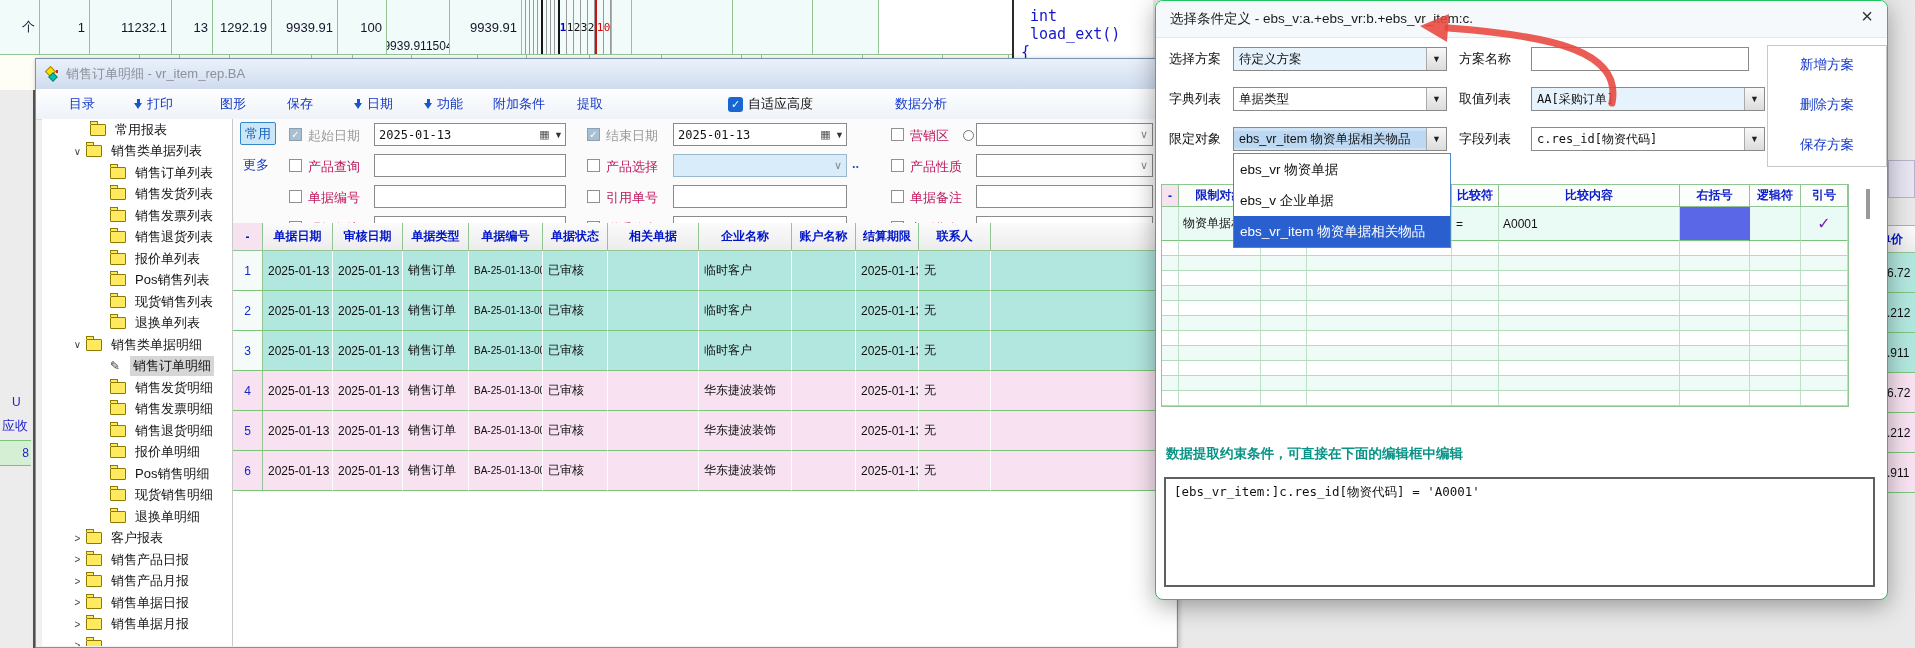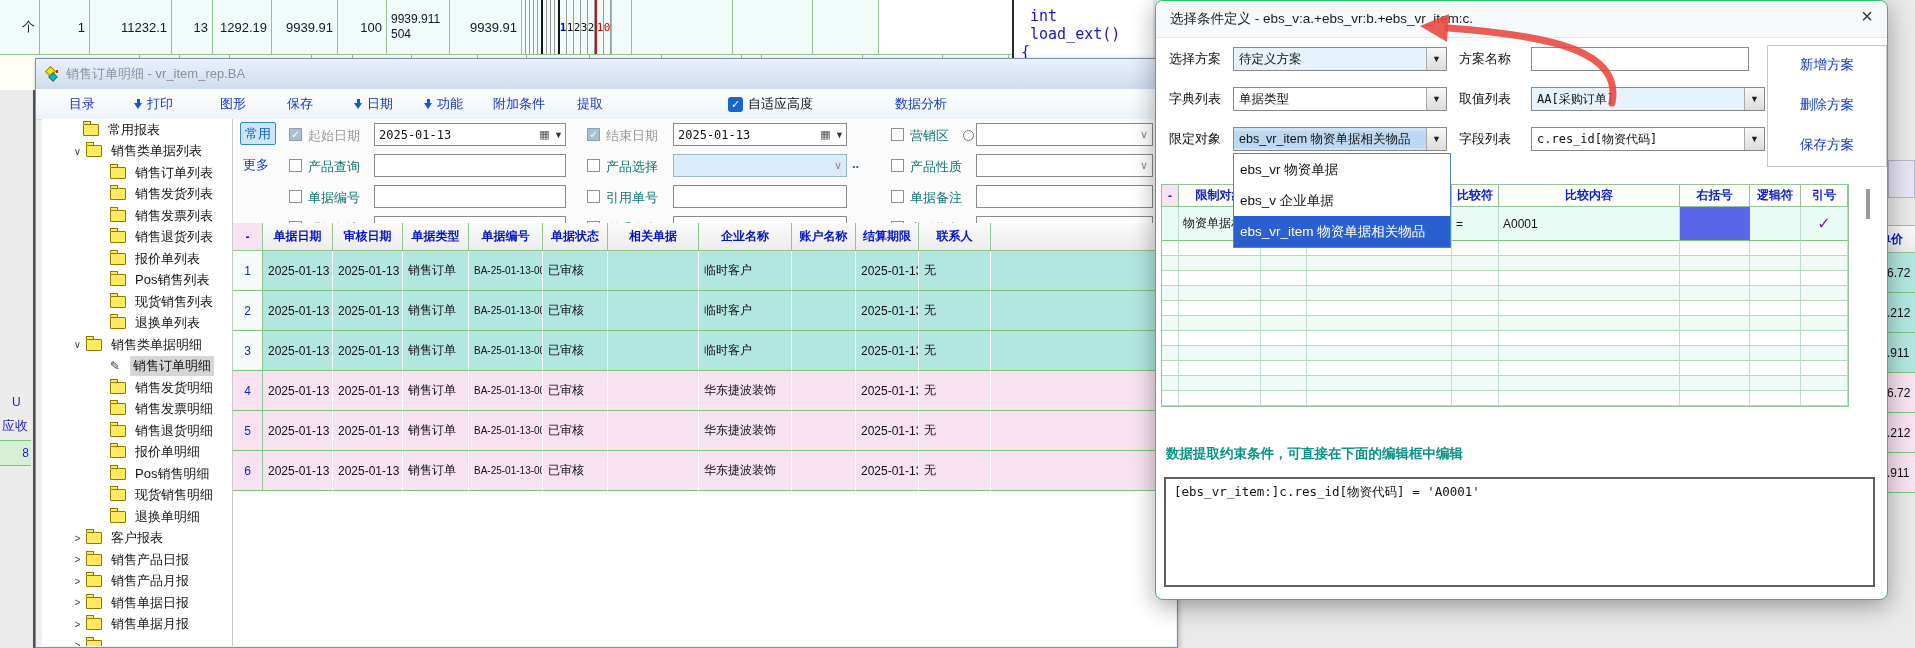--- a/index.html
+++ b/index.html
@@ -7,21 +7,21 @@
        font-family:"Liberation Sans","DejaVu Sans",sans-serif;position:relative}
   
   .strip{position:absolute;left:0;top:0;width:1012px;height:90px;background:#fff}
   .srow{display:flex}
   .srow.r1{height:54px;border-bottom:1px solid #93c493}
   .srow.r2{height:35px;border-bottom:1px solid #93c493}
   .scell{height:100%;border-right:1px solid #93c493;background:#f1fbf9;font-size:13px;color:#15152a;
          display:flex;align-items:center;justify-content:flex-end;padding:0 4px;box-sizing:border-box;
          white-space:nowrap;overflow:hidden;flex:none}
   .scell.left{justify-content:flex-start}
-  .scell.dbl{flex-direction:column;align-items:flex-start;justify-content:center;font-size:12px;line-height:1.25}
+  .scell.dbl{flex-direction:row;align-items:flex-end;justify-content:center;font-size:12px;line-height:1.25}
   .srow.r2 .scell{background:#fffef6}
   .narrow{display:flex;height:100%;background:#f1fbf9;border-right:1px solid #93c493;flex:none}
   .mini{width:3px;border-right:1px solid #9a9a9a;height:100%;flex:none}
   .mini.blk{border-right:2px solid #151515}
   .mini.dg{width:6px;display:flex;align-items:center;justify-content:center;
            font-size:11px;font-family:"DejaVu Sans Mono",monospace;color:#111}
   .dg.blue{color:#0000d8;font-weight:bold}
   .dg.red{color:#d80000}
   .redline{width:0;border-right:2px solid #cc1111;height:100%;flex:none}
   
@@ -71,21 +71,21 @@
   
   .filter{position:absolute;left:197px;top:60px;right:1px;height:104px;background:#fbfbfb;
           border-bottom:1px solid #c4c4c4;overflow:hidden}
   .btn-common{position:absolute;left:7px;top:3px;width:36px;height:23px;background:#cde6f7;
               border:1px solid #3388cc;color:#1160c0;font-size:13px;display:flex;align-items:center;
               justify-content:center;border-radius:2px;box-sizing:border-box;cursor:pointer}
   .btn-more{position:absolute;left:10px;top:37px;color:var(--accent-blue);font-size:13px;cursor:pointer}
   .fcb{position:absolute;width:13px;height:13px;background:#fff;border:1px solid #909090;box-sizing:border-box;
        font-size:10px;line-height:11px;text-align:center;color:#fff;cursor:pointer}
   .fcb.gch{background:#a9bfd2;border-color:#8aa0b5}
-  .flb{position:absolute;font-size:13px;color:#0f766e;white-space:nowrap}
+  .flb{position:absolute;font-size:13px;color:#be185d;white-space:nowrap}
   .flb.dis{color:#9a9a9a}
   .fctl{position:absolute;height:23px;box-sizing:border-box;background:#fff;border:1px solid #8a8a8a;
         display:flex;align-items:center;overflow:hidden}
   .fctl .fval{flex:1;font-size:12px;padding-left:4px;color:#111;font-family:"DejaVu Sans Mono",monospace;white-space:nowrap}
   .fctl .cal{width:15px;font-size:11px;color:#555;text-align:center;flex:none}
   .fctl .car{width:13px;font-size:9px;color:#333;text-align:center;flex:none}
   .fctl .chv{margin-left:auto;width:16px;font-size:11px;color:#888;text-align:center;flex:none}
   .fctl.blue{background:#d9ecf9;border-color:#99b8cc}
   .fdots{position:absolute;color:#2255cc;font-size:13px;font-weight:bold}
   .fradio{position:absolute;width:9px;height:9px;border:1px solid #777;border-radius:50%;background:#fff}
@@ -284,21 +284,21 @@
       <div class="tb" style="left: 541px;">
         <span>提取</span>
       </div>
       <div class="tb-check">
         <span class="tcb">✓</span>
         <span>自适应高度</span>
       </div>
       <div class="tb-analysis">数据分析</div>
     </div>
   <div class="tree" id="tree">
-      <div class="trow" style="padding-left: 24px;">
+      <div class="trow" style="padding-left: 31px;">
         <span class="chev"></span>
         <span class="fold"></span>
         <span class="tlabel">常用报表</span>
       </div>
       <div class="trow" style="padding-left: 27px;">
         <span class="chev">∨</span>
         <span class="fold"></span>
         <span class="tlabel">销售类单据列表</span>
       </div>
       <div class="trow" style="padding-left: 51px;">

